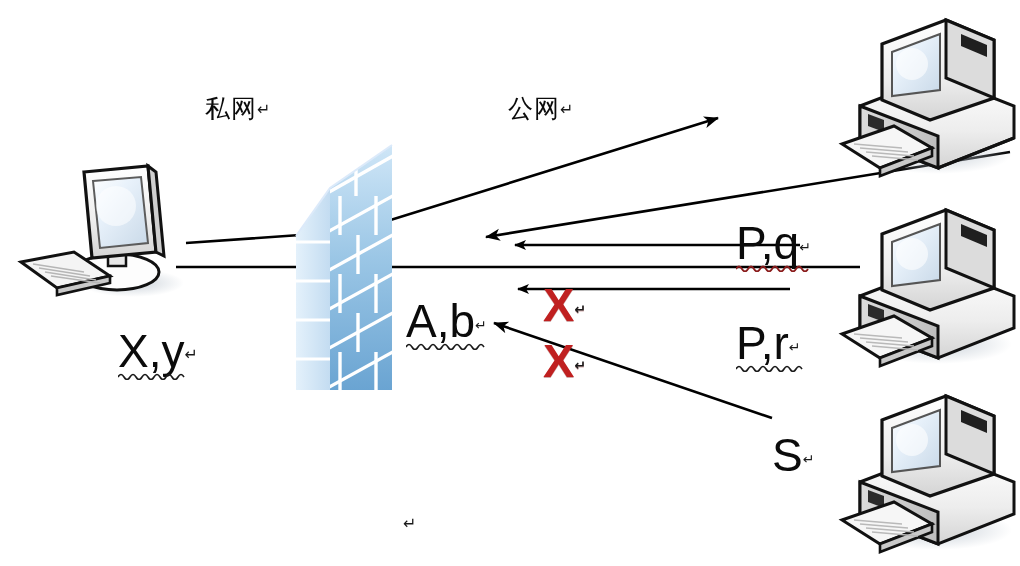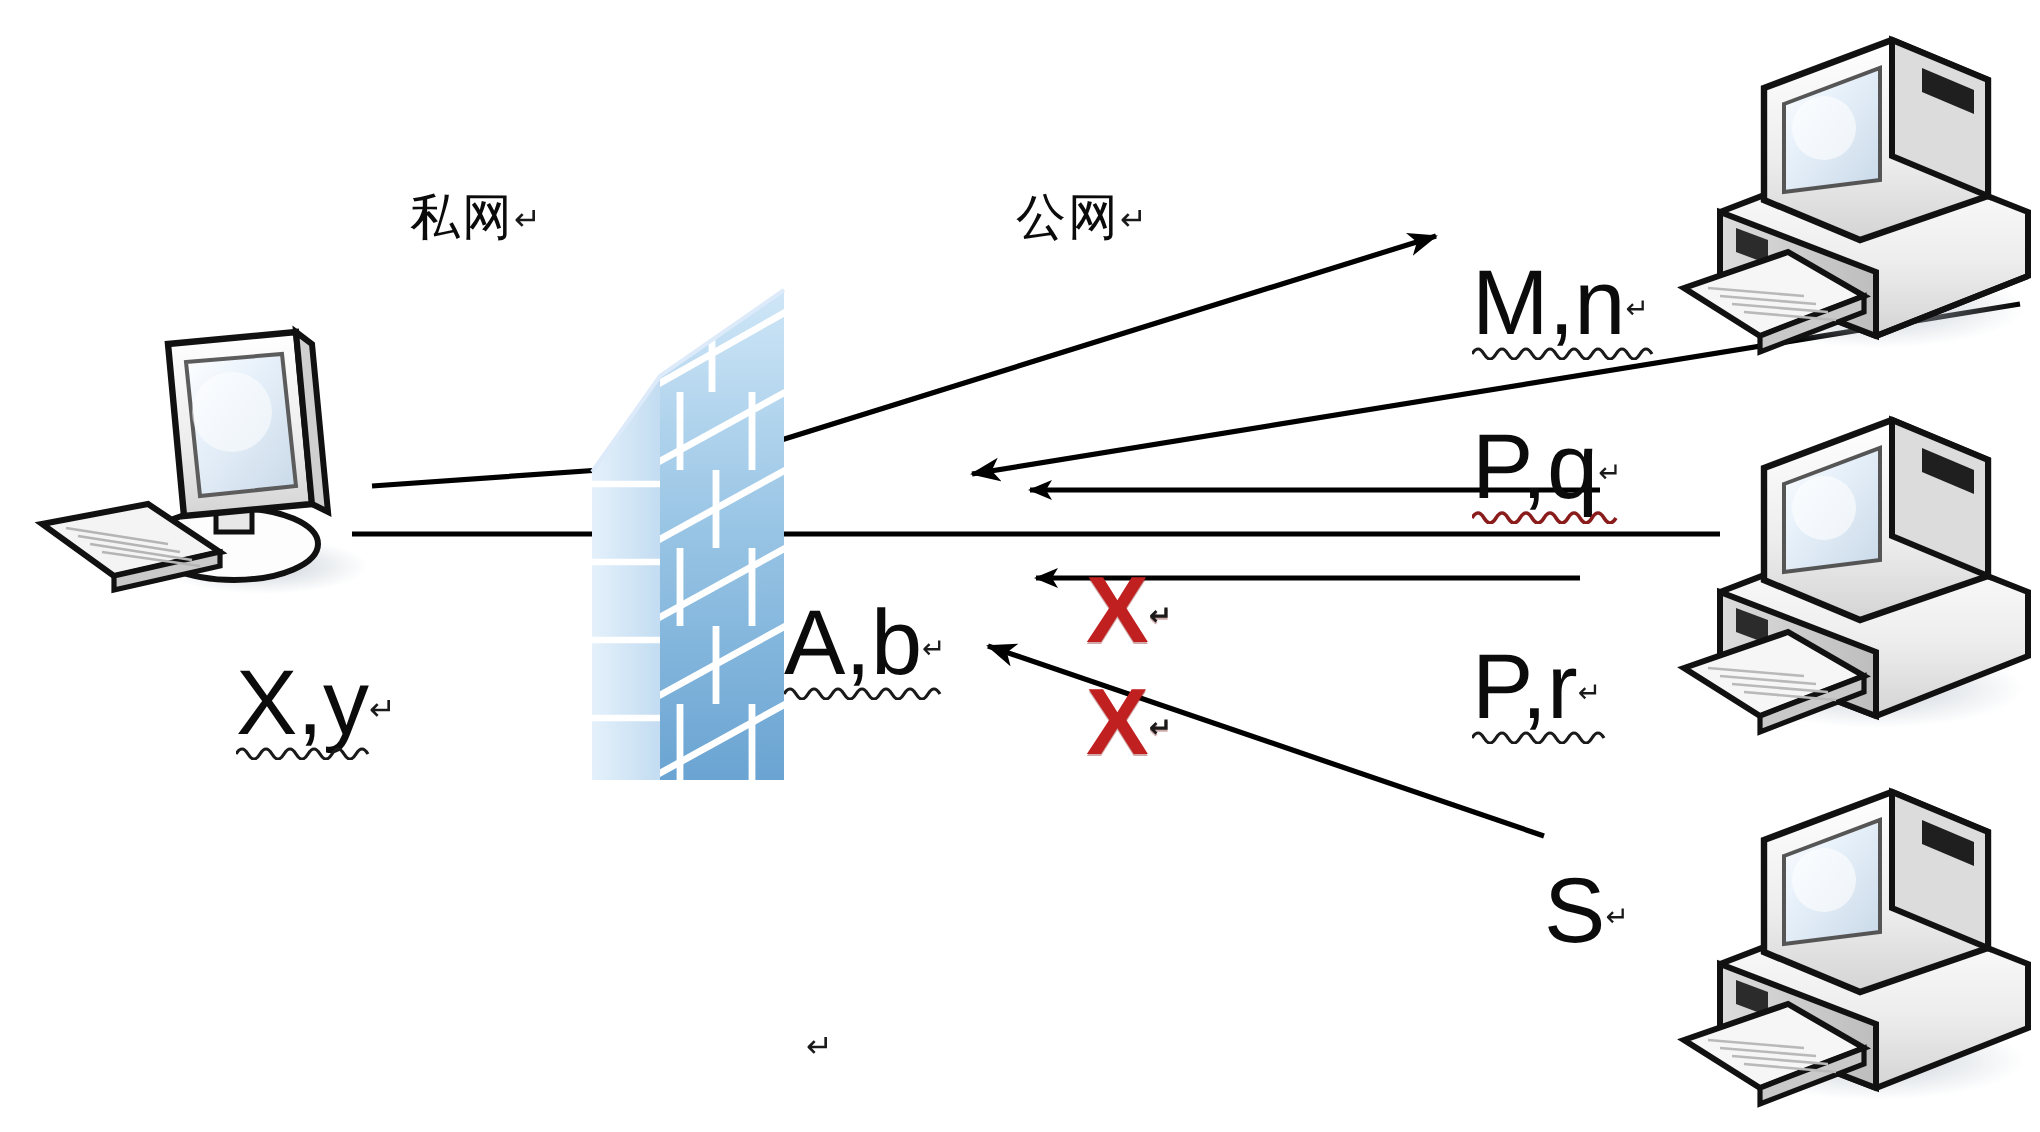--- a/index.html
+++ b/index.html
@@ -261,43 +261,33 @@
     <span class="wrap">
       <span class="txt">X,y</span>
       <span class="sq">
         <svg width="70" height="9" viewBox="0 0 70 9">
             <path d="M0,6 Q3,1 6,6 T12,6 T18,6 T24,6 T30,6 T36,6 T42,6 T48,6 T54,6 T60,6 T66,6" stroke="#1a1a1a" stroke-width="1.6" fill="none"></path>
           </svg>
       </span>
     </span><span class="ret">↵</span>
   </div>
 
-  <div class="lbl big" style="left:392px;top:298px;">
+  <div class="lbl big" style="left:392px;top:298px;padding-left:14px;">
     <span class="wrap">
       <span class="txt">A,b</span>
       <span class="sq">
         <svg width="82" height="9" viewBox="0 0 82 9">
             <path d="M0,6 Q3,1 6,6 T12,6 T18,6 T24,6 T30,6 T36,6 T42,6 T48,6 T54,6 T60,6 T66,6 T72,6 T78,6" stroke="#1a1a1a" stroke-width="1.6" fill="none"></path>
           </svg>
       </span>
     </span><span class="ret sm">↵</span>
   </div>
 
-  <div class="lbl big" style="left:736px;top:128px;">
-    <span class="wrap">
-      <span class="txt">M,n</span>
-      <span class="sq">
-        <svg width="94" height="9" viewBox="0 0 94 9">
-            <path d="M0,6 Q3,1 6,6 T12,6 T18,6 T24,6 T30,6 T36,6 T42,6 T48,6 T54,6 T60,6 T66,6 T72,6 T78,6 T84,6 T90,6" stroke="#1a1a1a" stroke-width="1.6" fill="none"></path>
-          </svg>
-      </span>
-    </span><span class="ret sm">↵</span>
-  </div>
-
-  <div class="lbl big" style="left:736px;top:210px;text-align:right;">
+
+  <div class="lbl big" style="left:736px;top:220px;text-align:right;">
     <span class="wrap">
       <span class="txt">P,q</span>
       <span class="sq">
         <svg width="80" height="9" viewBox="0 0 80 9">
             <path d="M0,6 Q3,1 6,6 T12,6 T18,6 T24,6 T30,6 T36,6 T42,6 T48,6 T54,6 T60,6 T66,6 T72,6" stroke="#8a1c1c" stroke-width="1.8" fill="none"></path>
           </svg>
       </span>
     </span><span class="ret sm">↵</span>
   </div>
 

